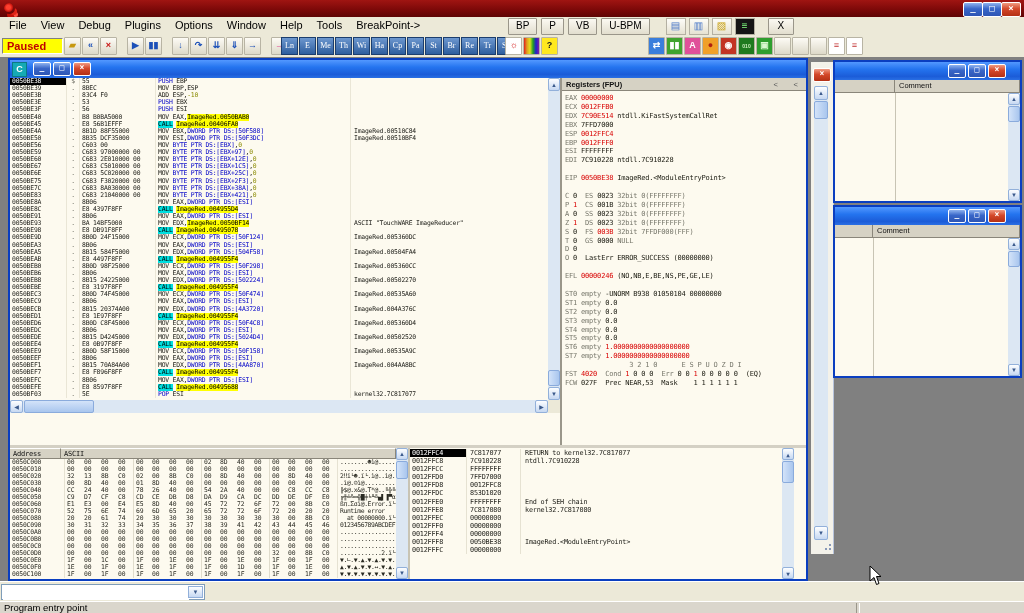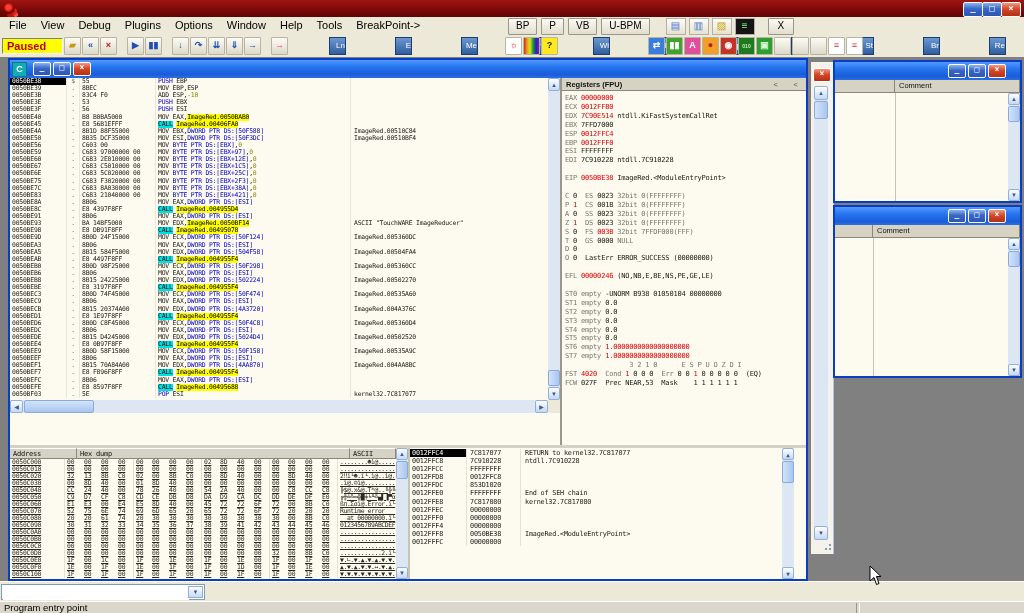--- a/index.html
+++ b/index.html
@@ -35,22 +35,22 @@
   .paused { position:absolute; left:2px; top:2px; width:55px; height:14px; background:#ffff00; color:#c00000;
     font-weight:bold; font-size:11px; line-height:14px; padding-left:4px;
     border:1px solid; border-color:#808080 #ffffff #ffffff #808080; }
   .tb-main { position:absolute; left:64px; top:1px; display:flex; }
   .tb-group { display:flex; margin-right:9px; }
   .tb-btn { width:15px; height:16px; margin-right:1px; border:1px solid #b8b4a4; border-radius:1px;
     background:linear-gradient(180deg,#fdfbf5,#ddd9c9); text-align:center; font-size:9px; line-height:15px;
     font-weight:bold; overflow:hidden; }
   .tb-letters { position:absolute; left:281px; top:1px; display:flex; }
   .tb-letter { width:15px; height:16px; margin-right:1px; border:1px solid #1c3e6e;
-    background:linear-gradient(180deg,#6d97cf,#2e5e9e); color:#fff; text-align:right;
-    font-family:Liberation Sans, sans-serif; font-size:8px; line-height:15px;margin-left:48px; }
+    background:linear-gradient(180deg,#6d97cf,#2e5e9e); color:#fff; text-align:center;
+    font-family:Liberation Serif, serif; font-size:8px; line-height:15px; }
   .tb-extra { position:absolute; left:505px; top:1px; display:flex; }
   .tb-plug { position:absolute; left:648px; top:1px; display:flex; }
   .rainbow { background:linear-gradient(90deg,#e02020,#e0a020,#e0e020,#20a020,#2020d0,#8020a0) !important; }
   
   .cpu-win { position:absolute; left:8px; top:58px; width:800px; height:523px;
     border:2px solid #0a3ec0; background:#ece9d8; box-sizing:border-box; }
   .xp-title { height:18px; display:flex; align-items:center; padding:0 2px;
     background:linear-gradient(180deg,#5398ff 0%,#2474ef 40%,#1b5cd8 80%,#2a6fe4 100%);
     color:#fff; font-weight:bold; font-size:11px; white-space:nowrap; overflow:hidden; }
   .xp-title .t-icon { width:13px; height:13px; background:#15aab4; border:1px solid #0c7a84; color:#fff;
@@ -94,21 +94,21 @@
   .infopane { position:absolute; left:0; top:335px; width:550px; height:32px; background:#fdfaef;
     border-top:1px solid #8a867a; border-bottom:1px solid #b8b4a4; box-sizing:border-box;
     font-size:7px; padding:2px 3px; color:#19190f; }
   .splitter { position:absolute; left:0; top:367px; width:796px; height:3px; background:#d4d0c4; }
   
   .dump { position:absolute; left:0; top:370px; width:386px; height:131px; background:#fdfaef; overflow:hidden;
     font-size:6.4px; letter-spacing:-0.2px; color:#2a2a22; }
   .dump-header { display:flex; height:11px; background:#d6d2c4; font-size:7px; line-height:10px; color:#111; }
   .dh-cell { border-right:1px solid #8a867a; border-bottom:1px solid #8a867a; border-top:1px solid #fff;
     padding-left:3px; box-sizing:border-box; overflow:hidden; }
-  .dump-row { display:flex; height:7px; line-height:7px; white-space:pre;text-decoration:underline; }
+  .dump-row { display:flex; height:7px; line-height:7px; white-space:pre; }
   .du-addr { width:55px; flex:none; padding-left:2px; border-right:1px solid #e6e2d2; box-sizing:border-box; }
   .du-bytes { width:272px; flex:none; display:flex; }
   .du-byte { width:17px; flex:none; text-align:left; padding-left:2px; box-sizing:border-box; overflow:hidden; }
   .du-byte.grp { border-left:1px solid #e0dccc; }
   .du-ascii { flex:1; border-left:1px solid #e6e2d2; padding-left:2px; overflow:hidden; letter-spacing:-0.4px; }
   .dump-sb { position:absolute; left:386px; top:370px; width:12px; height:131px; }
   .ds-gap { position:absolute; left:398px; top:370px; width:2px; height:131px; background:#c8c4b4; }
   
   .stack { position:absolute; left:400px; top:370px; width:384px; height:131px; background:#fdfaef; overflow:hidden;
     font-size:6.8px; letter-spacing:-0.2px; color:#21211b; }
@@ -321,22 +321,21 @@
         <div class="sb-thumb h" style="left:14px;top:0;width:70px;height:13px"></div>
         <div class="sb-btn" style="right:0;top:0;width:13px;height:13px;line-height:12px">▶</div>
       </div>
       <div style="position:absolute;left:538px;top:322px;width:12px;height:13px;background:#ece9d8"></div>
 
 
       <div class="splitter"></div>
 
       <div class="dump mono">
         <div class="dump-header">
-          <span class="dh-cell" style="width:67px">Address</span>
-          <span class="dh-cell" style="width:273px">Hex dump</span>
+          <span class="dh-cell" style="width:51px">Address</span>
           <span class="dh-cell" style="flex:1">ASCII</span>
         </div>
         <div>
             <div class="dump-row"><span class="du-addr">0050C000</span><span class="du-bytes"><span class="du-byte">00</span><span class="du-byte">00</span><span class="du-byte">00</span><span class="du-byte">00</span><span class="du-byte grp">00</span><span class="du-byte">00</span><span class="du-byte">00</span><span class="du-byte">00</span><span class="du-byte grp">02</span><span class="du-byte">8D</span><span class="du-byte">40</span><span class="du-byte">00</span><span class="du-byte grp">00</span><span class="du-byte">00</span><span class="du-byte">00</span><span class="du-byte">00</span></span><span class="du-ascii">........☻ì@.....</span></div>
             <div class="dump-row"><span class="du-addr">0050C010</span><span class="du-bytes"><span class="du-byte">00</span><span class="du-byte">00</span><span class="du-byte">00</span><span class="du-byte">00</span><span class="du-byte grp">00</span><span class="du-byte">00</span><span class="du-byte">00</span><span class="du-byte">00</span><span class="du-byte grp">00</span><span class="du-byte">00</span><span class="du-byte">00</span><span class="du-byte">00</span><span class="du-byte grp">00</span><span class="du-byte">00</span><span class="du-byte">00</span><span class="du-byte">00</span></span><span class="du-ascii">................</span></div>
             <div class="dump-row"><span class="du-addr">0050C020</span><span class="du-bytes"><span class="du-byte">32</span><span class="du-byte">13</span><span class="du-byte">8B</span><span class="du-byte">C0</span><span class="du-byte grp">02</span><span class="du-byte">00</span><span class="du-byte">8B</span><span class="du-byte">C0</span><span class="du-byte grp">00</span><span class="du-byte">8D</span><span class="du-byte">40</span><span class="du-byte">00</span><span class="du-byte grp">00</span><span class="du-byte">8D</span><span class="du-byte">40</span><span class="du-byte">00</span></span><span class="du-ascii">2‼ï└☻.ï└.ì@..ì@.</span></div>
             <div class="dump-row"><span class="du-addr">0050C030</span><span class="du-bytes"><span class="du-byte">00</span><span class="du-byte">8D</span><span class="du-byte">40</span><span class="du-byte">00</span><span class="du-byte grp">01</span><span class="du-byte">8D</span><span class="du-byte">40</span><span class="du-byte">00</span><span class="du-byte grp">00</span><span class="du-byte">00</span><span class="du-byte">00</span><span class="du-byte">00</span><span class="du-byte grp">00</span><span class="du-byte">00</span><span class="du-byte">00</span><span class="du-byte">00</span></span><span class="du-ascii">.ì@.☺ì@.........</span></div>
             <div class="dump-row"><span class="du-addr">0050C040</span><span class="du-bytes"><span class="du-byte">CC</span><span class="du-byte">24</span><span class="du-byte">40</span><span class="du-byte">00</span><span class="du-byte grp">78</span><span class="du-byte">26</span><span class="du-byte">40</span><span class="du-byte">00</span><span class="du-byte grp">54</span><span class="du-byte">2A</span><span class="du-byte">40</span><span class="du-byte">00</span><span class="du-byte grp">00</span><span class="du-byte">C8</span><span class="du-byte">CC</span><span class="du-byte">C8</span></span><span class="du-ascii">╠$@.x&amp;@.T*@..╚╠╚</span></div>
             <div class="dump-row"><span class="du-addr">0050C050</span><span class="du-bytes"><span class="du-byte">C9</span><span class="du-byte">D7</span><span class="du-byte">CF</span><span class="du-byte">C8</span><span class="du-byte grp">CD</span><span class="du-byte">CE</span><span class="du-byte">DB</span><span class="du-byte">D8</span><span class="du-byte grp">DA</span><span class="du-byte">D9</span><span class="du-byte">CA</span><span class="du-byte">DC</span><span class="du-byte grp">DD</span><span class="du-byte">DE</span><span class="du-byte">DF</span><span class="du-byte">E0</span></span><span class="du-ascii">╔╫╧╚═╬█╪╘╙╩▄▌▐▀α</span></div>
             <div class="dump-row"><span class="du-addr">0050C060</span><span class="du-bytes"><span class="du-byte">E1</span><span class="du-byte">E3</span><span class="du-byte">00</span><span class="du-byte">E4</span><span class="du-byte grp">E5</span><span class="du-byte">8D</span><span class="du-byte">40</span><span class="du-byte">00</span><span class="du-byte grp">45</span><span class="du-byte">72</span><span class="du-byte">72</span><span class="du-byte">6F</span><span class="du-byte grp">72</span><span class="du-byte">00</span><span class="du-byte">8B</span><span class="du-byte">C0</span></span><span class="du-ascii">ßπ.Σσì@.Error.ï└</span></div>
@@ -357,20 +356,21 @@
         <div class="sb-thumb" style="left:0;top:13px;width:12px;height:18px"></div>
         <div class="sb-btn" style="left:0;bottom:0;width:12px;height:12px;line-height:11px">▼</div>
       </div>
       <div class="ds-gap"></div>
 
       <div class="stack mono">
         <div style="position:absolute;left:0;top:1px;right:13px">
             <div class="st-row"><span class="st-addr sel">0012FFC4</span><span class="st-val">7C817077</span><span class="st-com">RETURN to kernel32.7C817077</span></div>
             <div class="st-row"><span class="st-addr">0012FFC8</span><span class="st-val">7C910228</span><span class="st-com">ntdll.7C910228</span></div>
             <div class="st-row"><span class="st-addr">0012FFCC</span><span class="st-val">FFFFFFFF</span><span class="st-com"></span></div>
+            <div class="st-row"><span class="st-addr">0012FFD0</span><span class="st-val">7FFD7000</span><span class="st-com"></span></div>
             <div class="st-row"><span class="st-addr">0012FFD8</span><span class="st-val">0012FFC8</span><span class="st-com"></span></div>
             <div class="st-row"><span class="st-addr">0012FFDC</span><span class="st-val">853D1020</span><span class="st-com"></span></div>
             <div class="st-row"><span class="st-addr">0012FFE0</span><span class="st-val">FFFFFFFF</span><span class="st-com">End of SEH chain</span></div>
             <div class="st-row"><span class="st-addr">0012FFE8</span><span class="st-val">7C817080</span><span class="st-com">kernel32.7C817080</span></div>
             <div class="st-row"><span class="st-addr">0012FFEC</span><span class="st-val">00000000</span><span class="st-com"></span></div>
             <div class="st-row"><span class="st-addr">0012FFF0</span><span class="st-val">00000000</span><span class="st-com"></span></div>
             <div class="st-row"><span class="st-addr">0012FFF4</span><span class="st-val">00000000</span><span class="st-com"></span></div>
             <div class="st-row"><span class="st-addr">0012FFF8</span><span class="st-val">0050BE38</span><span class="st-com">ImageRed.&lt;ModuleEntryPoint&gt;</span></div>
             <div class="st-row"><span class="st-addr">0012FFFC</span><span class="st-val">00000000</span><span class="st-com"></span></div>
           </div>

